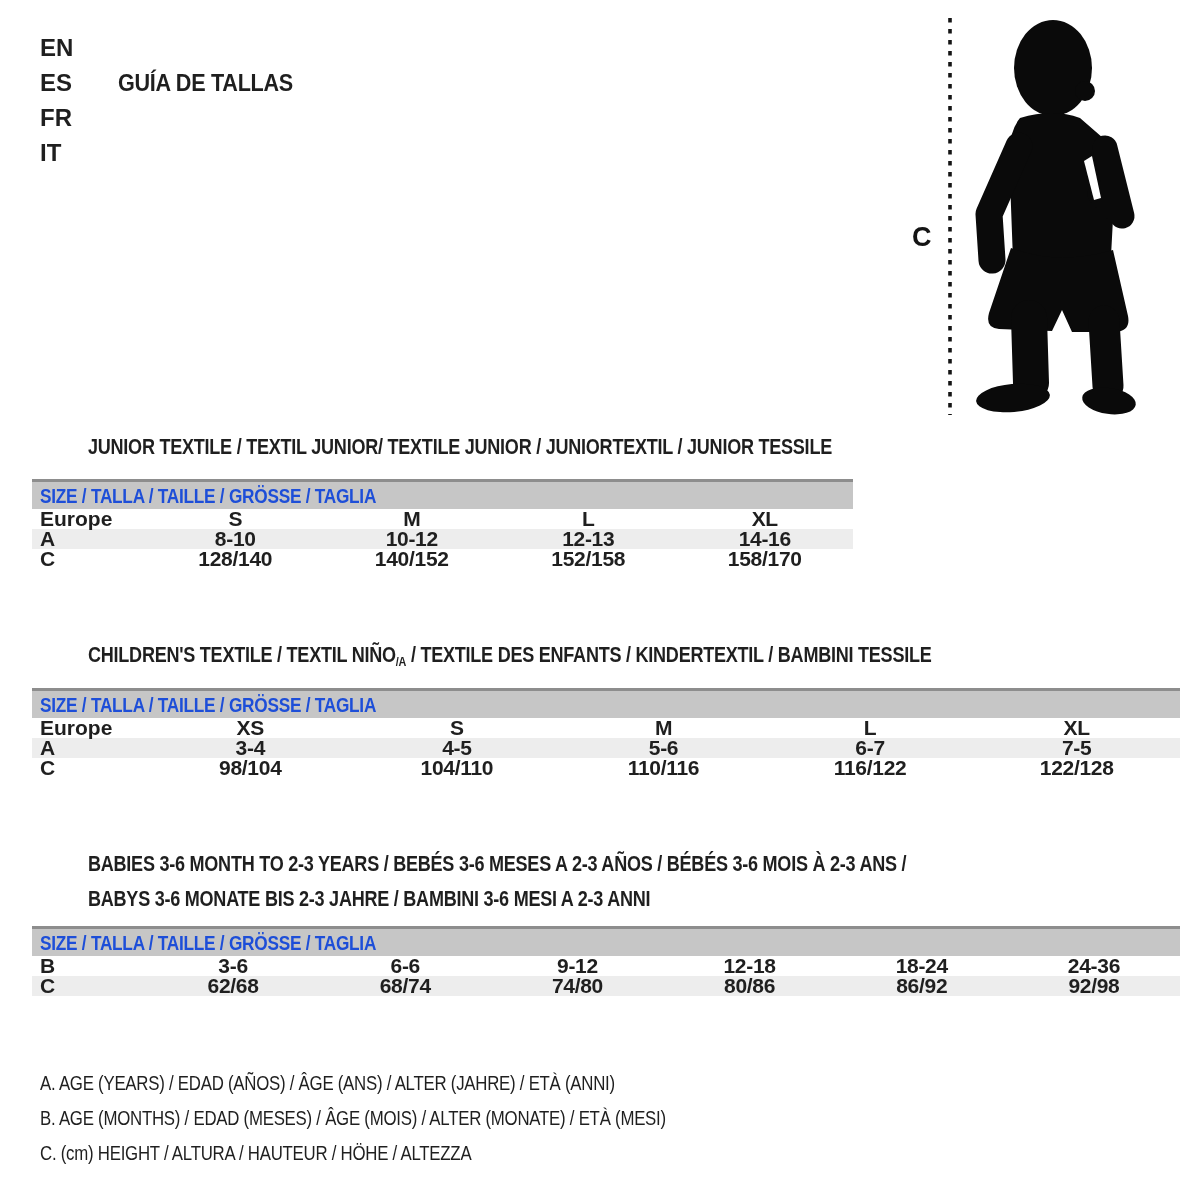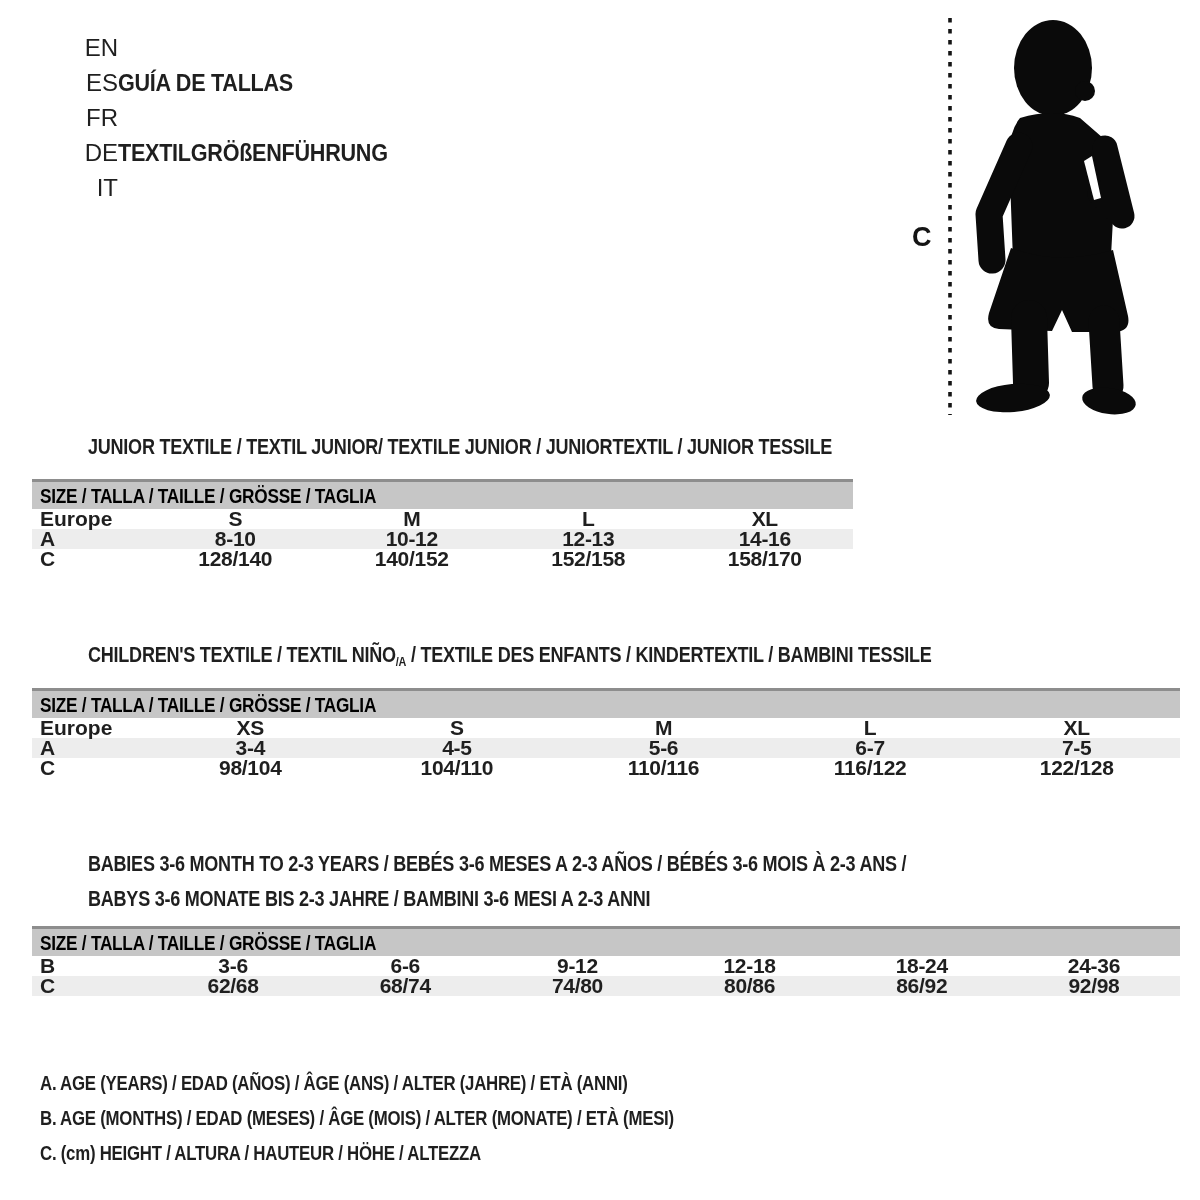--- a/index.html
+++ b/index.html
@@ -25,21 +25,21 @@
     display:inline-block;
     transform:scaleX(0.9);
     transform-origin:0 50%;
     white-space:nowrap;
     letter-spacing:-0.3px;
   }
 
   
   .lang-block { left:40px; top:30px; }
   .lang-row { display:flex; height:35px; align-items:center; }
-  .lang-code { width:78px; font-weight:normal; font-size:24px;text-align:right; }
+  .lang-code { width:78px; font-weight:bold; font-size:24px; }
   .lang-label { font-weight:bold; font-size:24px; }
 
   
   .section-title {
     left:40px;
     font-size:22px;
     font-weight:bold;
     white-space:nowrap;
     margin-left:48px;
   }
@@ -49,61 +49,57 @@
   .size-table { left:32px; }
   .size-bar {
     height:27px;
     background:#c6c6c6;
     border-top:3px solid #8d8d8d;
     display:flex;
     align-items:center;
     padding-left:8px;
     font-size:21px;
     font-weight:bold;
-    color:#000000;
+    color:#1d4ed8;
   }
   .trow {
     display:flex;
     height:20px;
     align-items:center;
     font-size:21px;
     font-weight:bold;
   }
   .trow.shaded { background:#ededed; }
   .trow .rlabel { width:115px; padding-left:8px; box-sizing:border-box; }
   .trow .cell { flex:1; text-align:center; letter-spacing:-0.3px; }
 
   
   .legend-line {
     left:40px;
     font-size:20.5px;
-    font-weight:bold;
+    font-weight:normal;
     white-space:nowrap;
   }
 
   
   .figure-svg { left:898px; top:8px; }
 </style>
 </head>
 <body>
 
 <div class="abs lang-block">
   <div class="lang-row">
     <span class="lang-code">EN</span>
   </div>
   <div class="lang-row">
     <span class="lang-code">ES</span>
     <span class="lang-label"><span class="cond-lang">GUÍA DE TALLAS</span></span>
   </div>
   <div class="lang-row">
     <span class="lang-code">FR</span>
-  </div>
-  <div class="lang-row">
-    <span class="lang-code">DE</span>
-    <span class="lang-label"><span class="cond-lang">TEXTILGRÖßENFÜHRUNG</span></span>
   </div>
   <div class="lang-row">
     <span class="lang-code">IT</span>
   </div>
 </div>
 
 <svg class="abs figure-svg" width="262" height="420" viewBox="0 0 262 420">
   <line x1="52" y1="10" x2="52" y2="407" stroke="#141414" stroke-width="3.6" stroke-dasharray="4.5 6.5"></line>
   <text x="14" y="238" font-size="27" font-weight="bold" fill="#141414" font-family="Liberation Sans, sans-serif">C</text>
   <g transform="translate(67,10)" fill="#0a0a0a" stroke="none">

